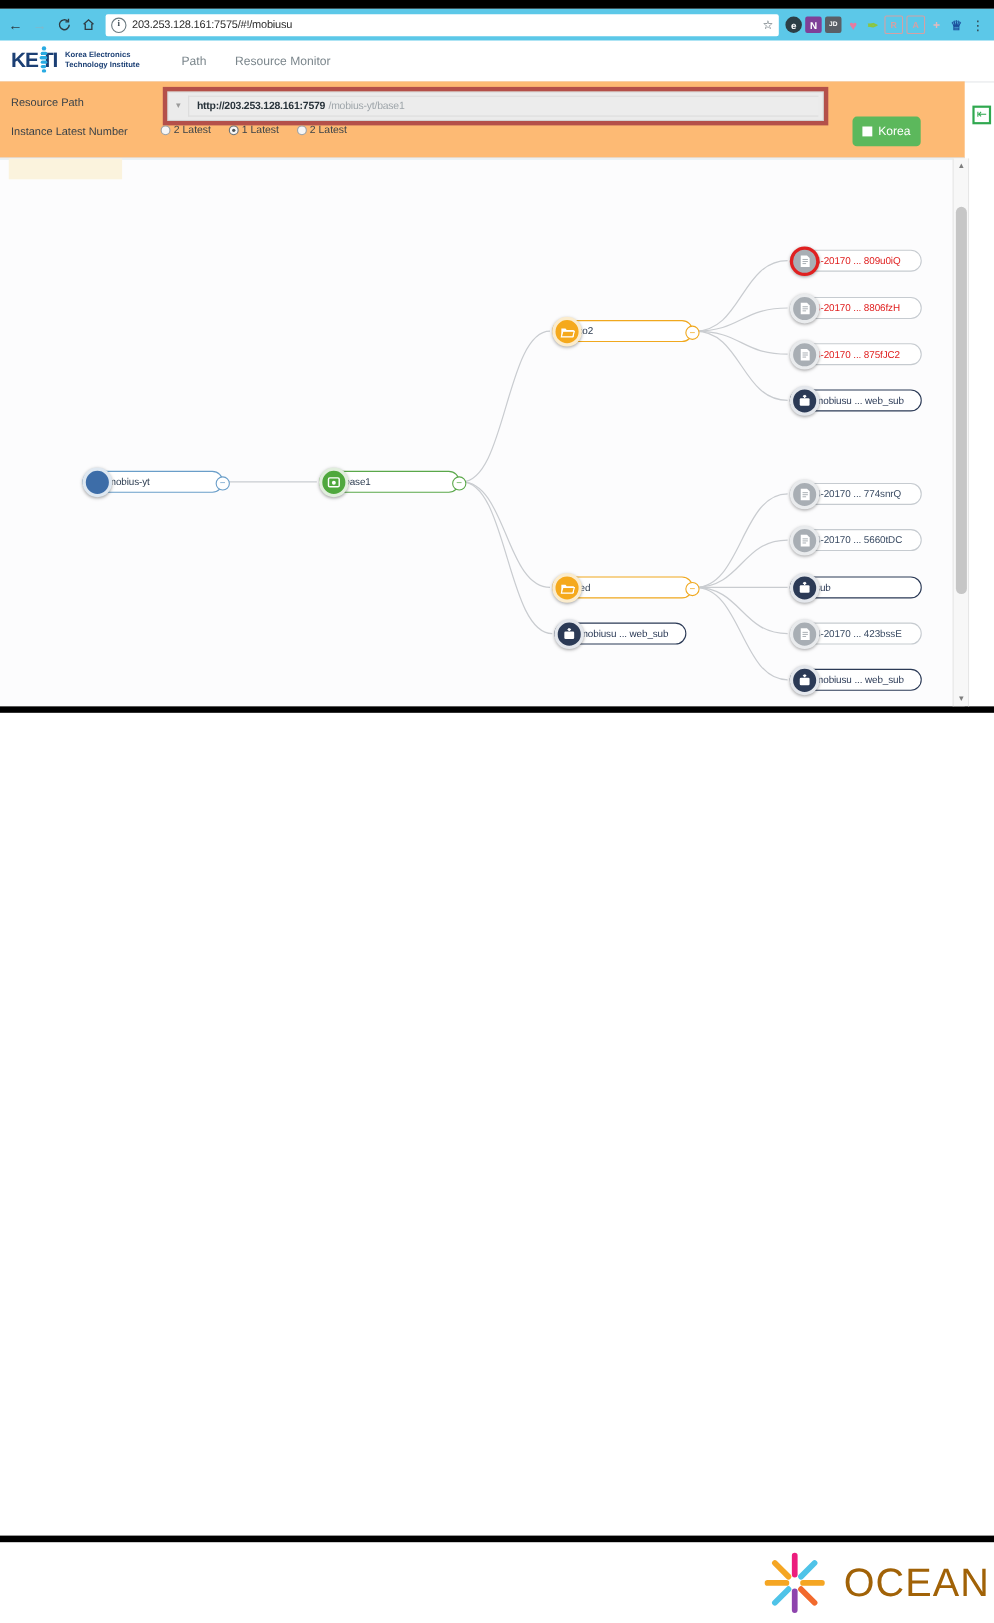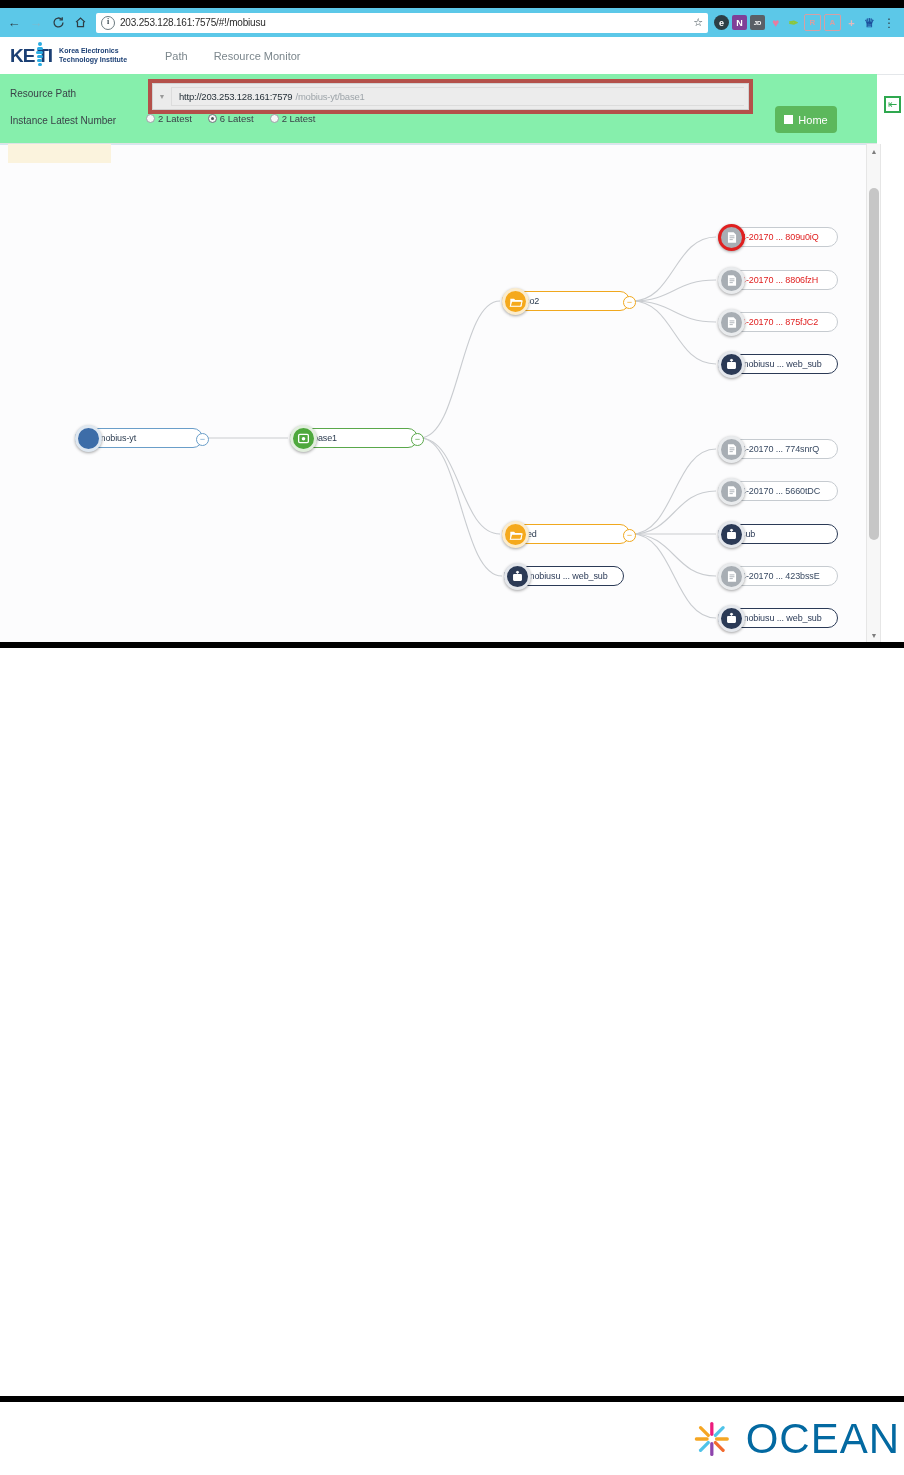--- a/index.html
+++ b/index.html
@@ -93,21 +93,21 @@
     margin-left: 4px;
   }
   .nav-links { display: flex; margin-left: 38px; gap: 26px; }
   .nav-link {
     font-size: 11px; color: #7b868c;
   }
 
   
   .control-panel {
     position: absolute; left: 0; top: 74px; width: 877px; height: 70px;
-    background: #86efac; border-bottom: 1px solid #dfe3e6;
+    background: #fdba74; border-bottom: 1px solid #dfe3e6;
     box-sizing: border-box;
   }
   .lbl-res-path {
     position: absolute; left: 10px; top: 14px; font-size: 10px; color: #3a4248;
   }
   .lbl-inst-num {
     position: absolute; left: 10px; top: 41px; font-size: 10px; color: #3a4248;
   }
   .redbox {
     position: absolute; left: 148px; top: 5px; width: 605px; height: 35px;
@@ -120,21 +120,21 @@
   }
   .path-caret {
     width: 18px; text-align: center; font-size: 7px; color: #9a9a9a;
     flex: 0 0 auto;
   }
   .path-field {
     flex: 1; height: 19px; background: #ececec; border: 1px solid #dcdcdc;
     border-right: none; display: flex; align-items: center; padding-left: 7px;
     box-sizing: border-box; margin-right: 4px;
   }
-  .path-host { font-size: 9.5px; color: #27323a; font-weight: normal; letter-spacing: -0.2px; }
+  .path-host { font-size: 9.5px; color: #27323a; font-weight: bold; letter-spacing: -0.2px; }
   .path-rest { font-size: 9.5px; color: #9ea5aa; margin-left: 3px; letter-spacing: -0.2px; }
   .radio-group {
     position: absolute; left: 146px; top: 39px; display: flex; gap: 16px;
     align-items: center;
   }
   .radio-item { display: flex; align-items: center; gap: 3px; }
   .radio-dot {
     width: 9px; height: 9px; border-radius: 50%; border: 1px solid #9aa1a6;
     background: #f6f6f6; box-sizing: border-box; position: relative;
   }
@@ -258,21 +258,21 @@
     position: absolute; left: 880px; top: 144px; width: 24px; height: 498px;
     background: #fff; border-left: 1px solid #e6e6e6;
   }
 
   
   .ocean {
     position: absolute; left: 694px; top: 1408px; width: 206px; height: 62px;
     display: flex; align-items: center; gap: 16px;
   }
   .ocean-text {
-    font-size: 42px; color: #0369a1; letter-spacing: 1px;
+    font-size: 36px; color: #a16207; letter-spacing: 1px;
     font-family: "Liberation Sans", sans-serif; font-weight: 300;
   }
 </style>
 </head>
 <body>
 
 <div class="bar-top"></div>
 <div class="bar-mid"></div>
 <div class="bar-bottom"></div>
 
@@ -347,32 +347,32 @@
   </div>
   <div class="redbox"></div>
 
   <div class="radio-group">
     <label class="radio-item">
       <span class="radio-dot"></span>
       <span class="radio-label">2 Latest</span>
     </label>
     <label class="radio-item">
       <span class="radio-dot on"></span>
-      <span class="radio-label">6 Latest</span>
+      <span class="radio-label">1 Latest</span>
     </label>
     <label class="radio-item">
       <span class="radio-dot"></span>
       <span class="radio-label">2 Latest</span>
     </label>
   </div>
 </div>
 
 <div class="stop-btn">
   <span class="stop-sq"></span>
-  <span>Home</span>
+  <span>Korea</span>
 </div>
 
 <div class="green-icon">⇤</div>
 
 <div class="canvas-wrap">
   <div class="canvas-border-top"></div>
   <div class="cream-bar"></div>
 
   <svg class="graph-svg" width="877" height="498">
     <g fill="none" stroke="#c9ccd0" stroke-width="1.1" id="edge-group">

